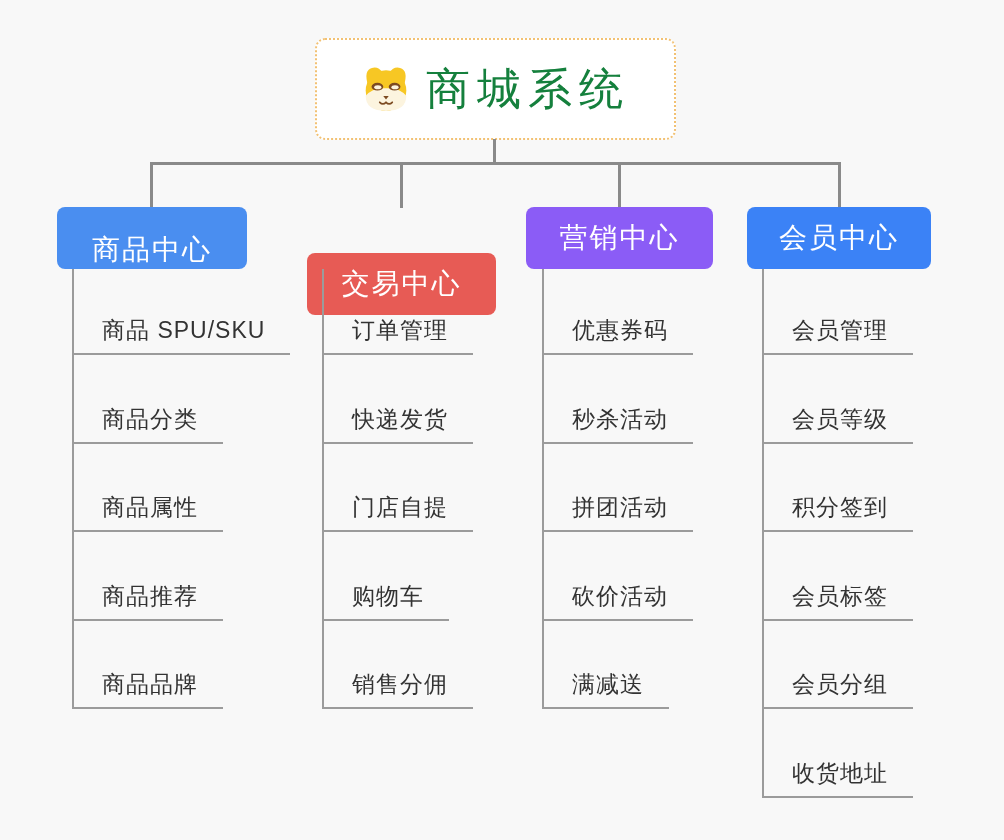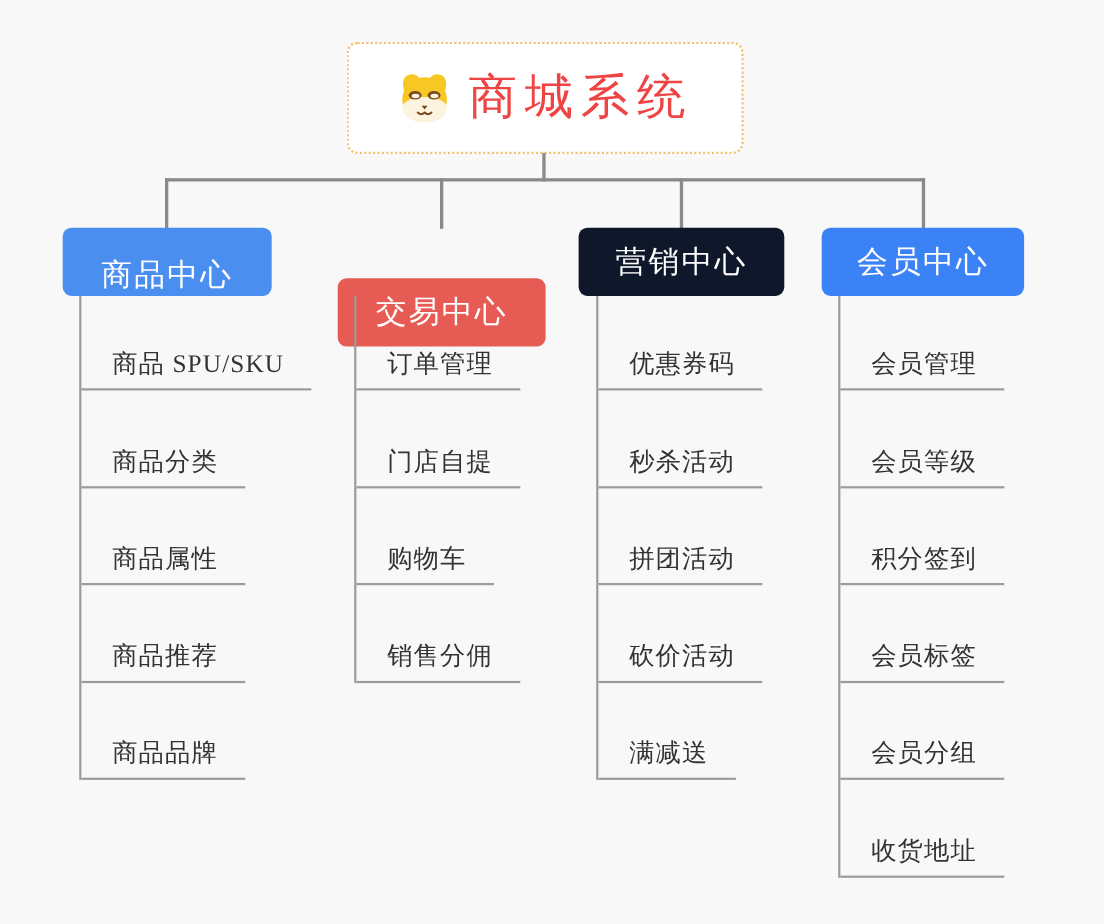--- a/index.html
+++ b/index.html
@@ -18,21 +18,21 @@
     width: 361px; height: 102px;
     background: #FFFFFF;
     border: 2px dotted #F2C173;
     border-radius: 10px;
     display: flex;
     align-items: center;
     justify-content: center;
     gap: 15px;
   }
   .root-title {
-    color: #ef4444;
+    color: #15803d;
     font-size: 44px;
     letter-spacing: 7px;
     font-weight: 400;
     line-height: 1;
     white-space: nowrap;
   }
   .dog-icon { display: inline-flex; }
 
   
   .conn { position: absolute; background: #8A8A8A; }
@@ -54,21 +54,21 @@
     display: flex;
     align-items: center;
     justify-content: center;
     color: #FFFFFF;
     font-size: 28px;
     letter-spacing: 2px;
     white-space: nowrap;
   }
   .cat-1 { left: 57px;  width: 190px; background: #4A8EF0; align-items: flex-end; }
   .cat-2 { left: 307px; width: 189px; background: #E75B55; margin-top: 46px; }
-  .cat-3 { left: 526px; width: 187px; background: #0f172a; }
+  .cat-3 { left: 526px; width: 187px; background: #8b5cf6; }
   .cat-4 { left: 747px; width: 184px; background: #3b82f6; }
 
   
   .col {
     position: absolute;
     top: 269px;
     border-left: 2px solid #9B9B9B;
   }
   .col-1 { left: 72px; }
   .col-2 { left: 322px; }
@@ -78,21 +78,20 @@
     width: fit-content;
     height: 88.6px;
     display: flex;
     align-items: flex-end;
     padding: 0 25px 7px 28px;
     border-bottom: 2px solid #9B9B9B;
     font-size: 23px;
     letter-spacing: 1px;
     color: #333333;
     white-space: nowrap;
-    font-family: Liberation Serif, serif;
   }
   .leaf:first-child { height: 86px; }
 </style>
 </head>
 <body>
 
 <div class="canvas">
 
   <div class="root-node">
     <span class="dog-icon">
@@ -135,20 +134,21 @@
   <div class="col col-1">
     <div class="leaf">商品 SPU/SKU</div>
     <div class="leaf">商品分类</div>
     <div class="leaf">商品属性</div>
     <div class="leaf">商品推荐</div>
     <div class="leaf">商品品牌</div>
   </div>
 
   <div class="col col-2">
     <div class="leaf">订单管理</div>
+    <div class="leaf">快递发货</div>
     <div class="leaf">门店自提</div>
     <div class="leaf">购物车</div>
     <div class="leaf">销售分佣</div>
   </div>
 
   <div class="col col-3">
     <div class="leaf">优惠券码</div>
     <div class="leaf">秒杀活动</div>
     <div class="leaf">拼团活动</div>
     <div class="leaf">砍价活动</div>

